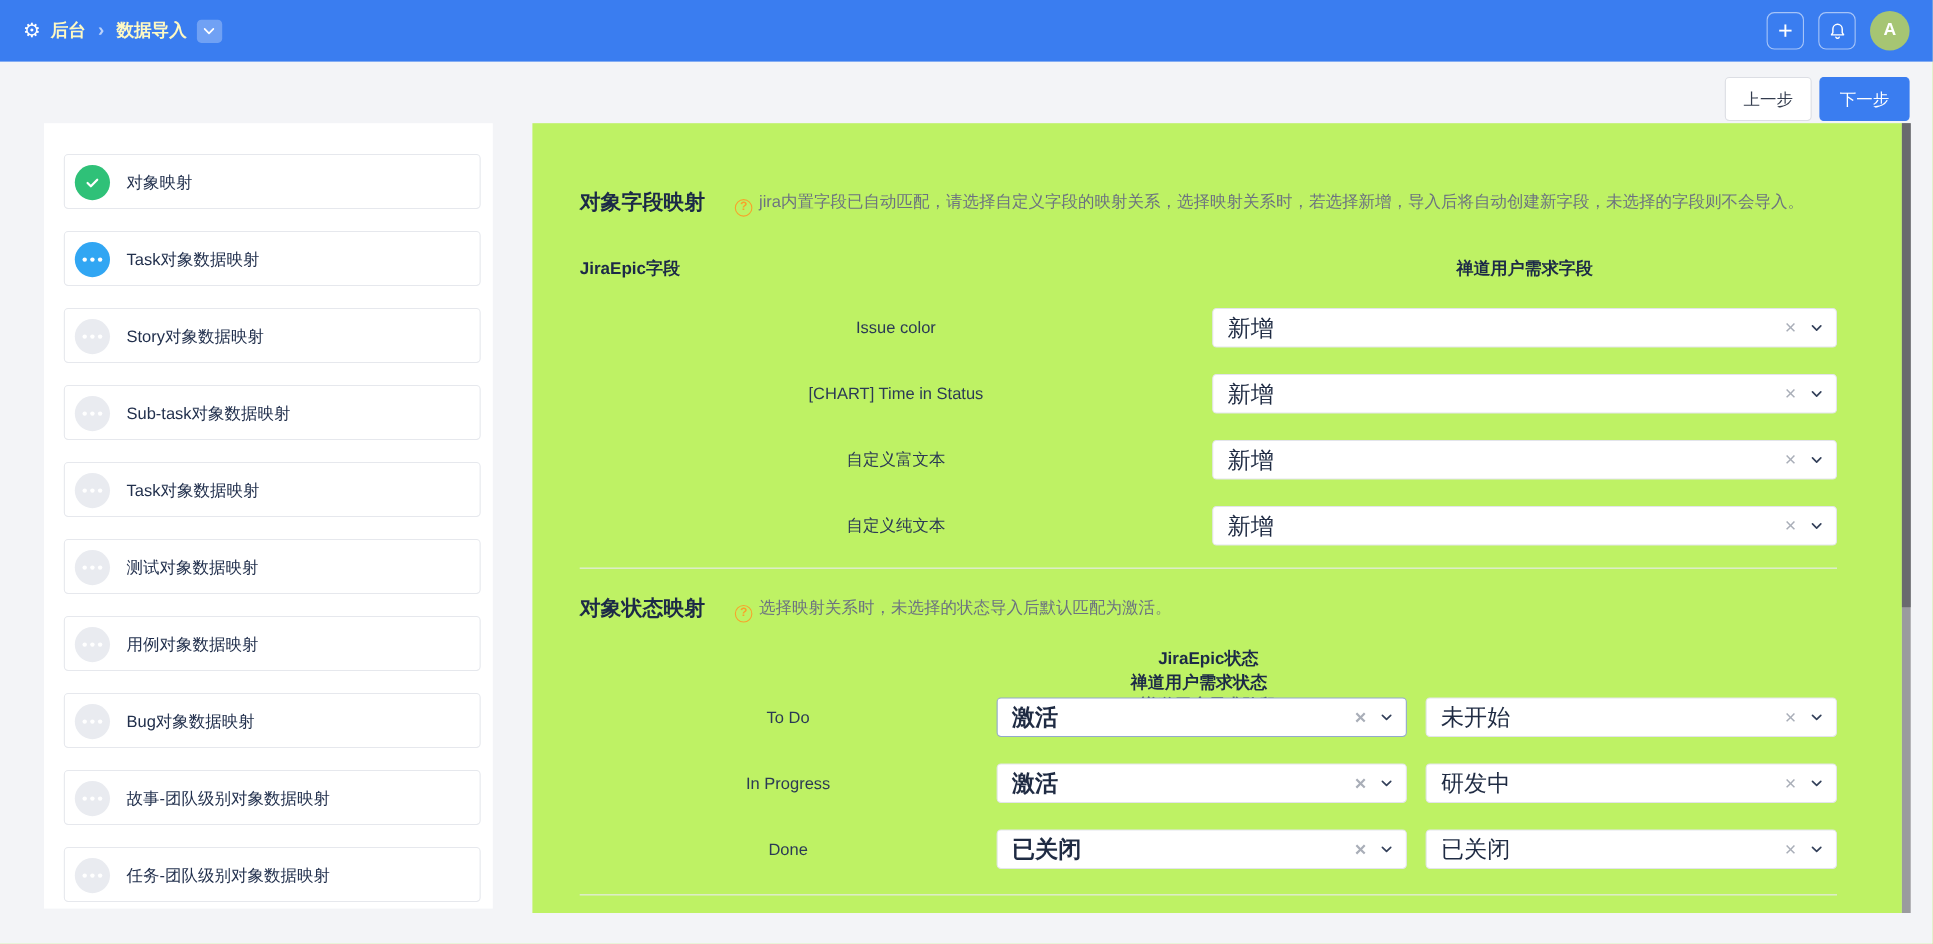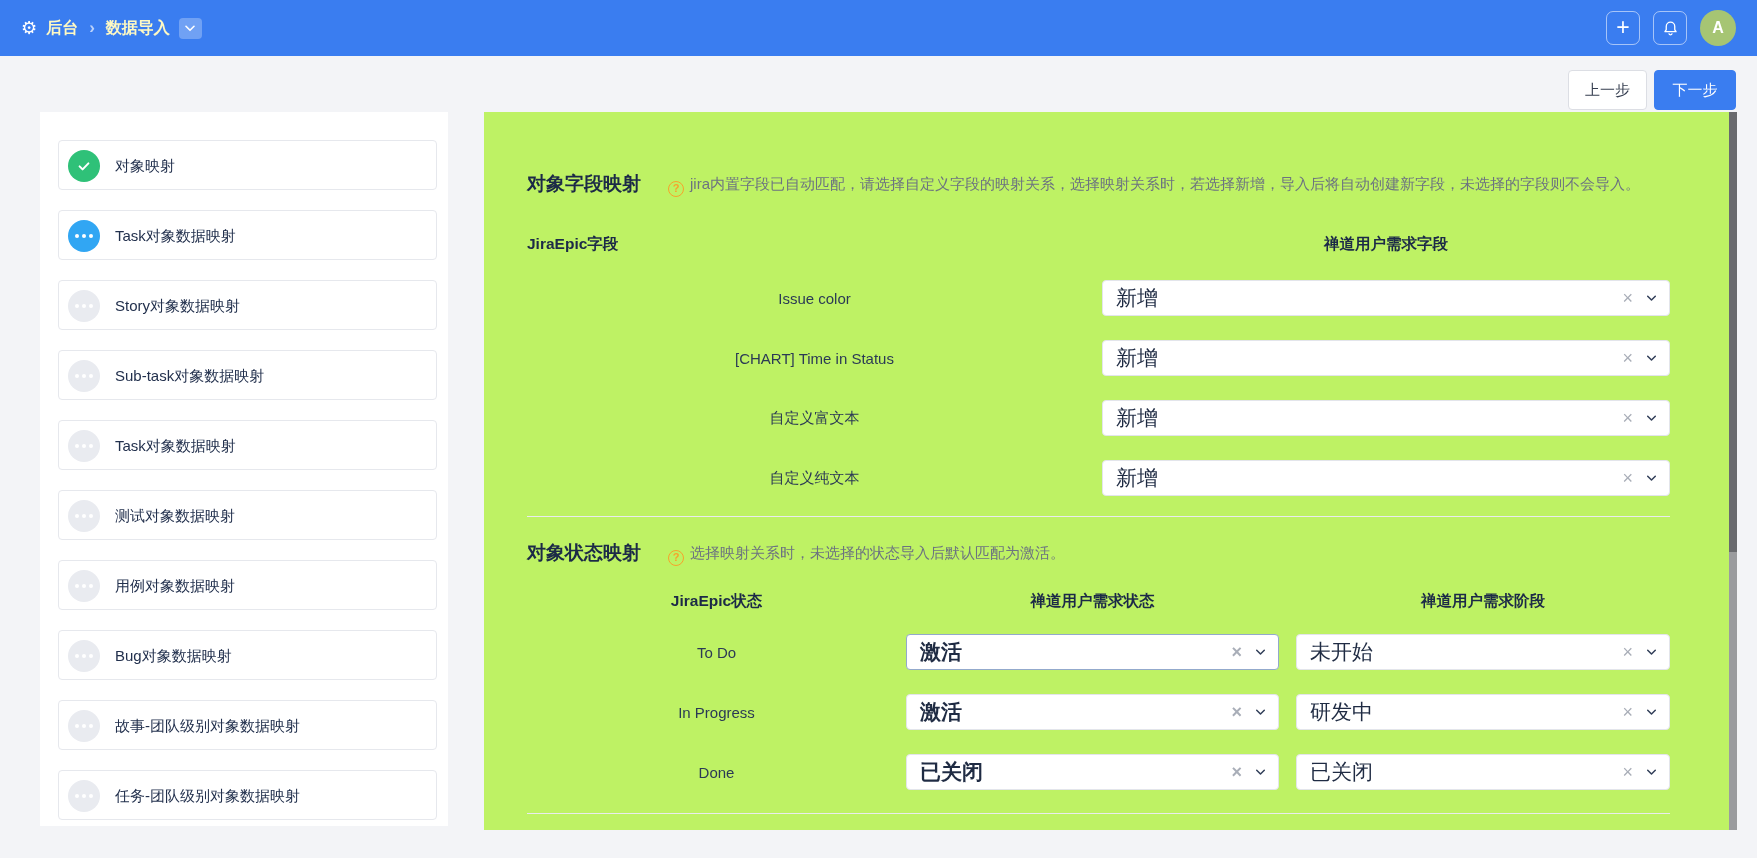--- a/index.html
+++ b/index.html
@@ -91,21 +91,21 @@
   .trow { display:flex; align-items:center; height:60px; }
   .row-label { font-size:15px; color:#2b3a55; text-align:center; }
   .t1-rows .row-label { width:575px; }
   .t1-rows .select { width:568px; }
 
   .divider { height:1px; background:#e9ebef; }
   .div1 { margin-top:8px; }
   .div2 { margin-top:11px; }
 
   .sec2-head { margin-top:20px; min-height:32px; }
-  .t2-head { margin-top:20px; }
+  .t2-head { margin-top:20px;flex-direction:column; }
   .t2-c1 { width:379px; text-align:center; }
   .t2-c2 { width:373px; text-align:center; margin-right:17px; }
   .t2-c3 { width:374px; text-align:center; }
   .t2-rows { margin-top:9px; }
   .t2-rows .row-label { width:379px; }
   .t2-rows .sel-status { width:373px; margin-right:17px;font-weight:bold; }
   .t2-rows .sel-stage  { width:374px; }
 
   
   .select {

